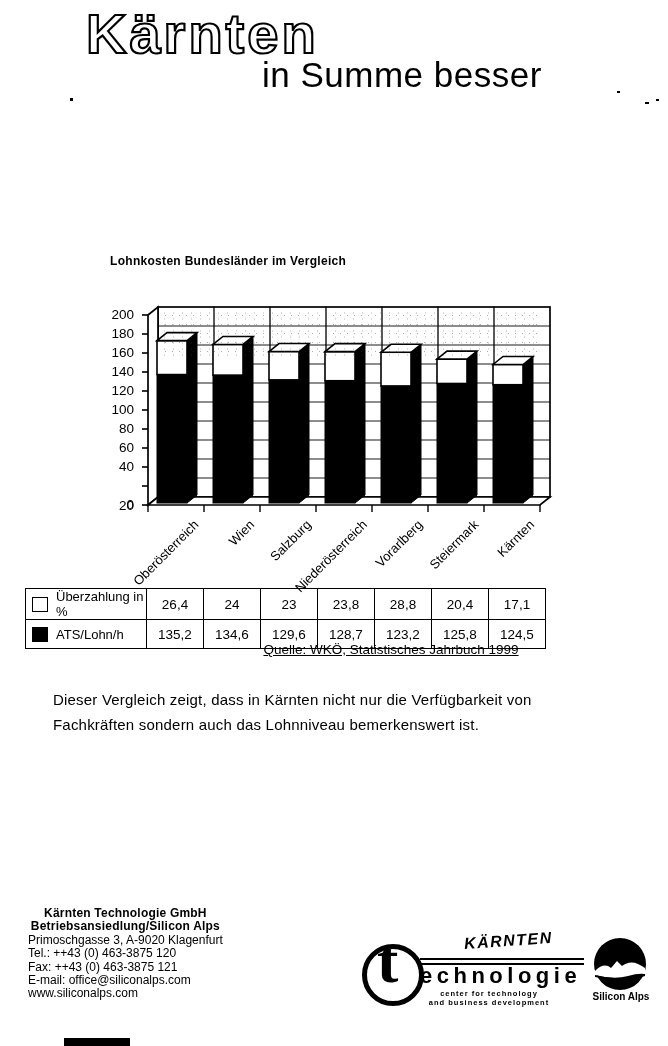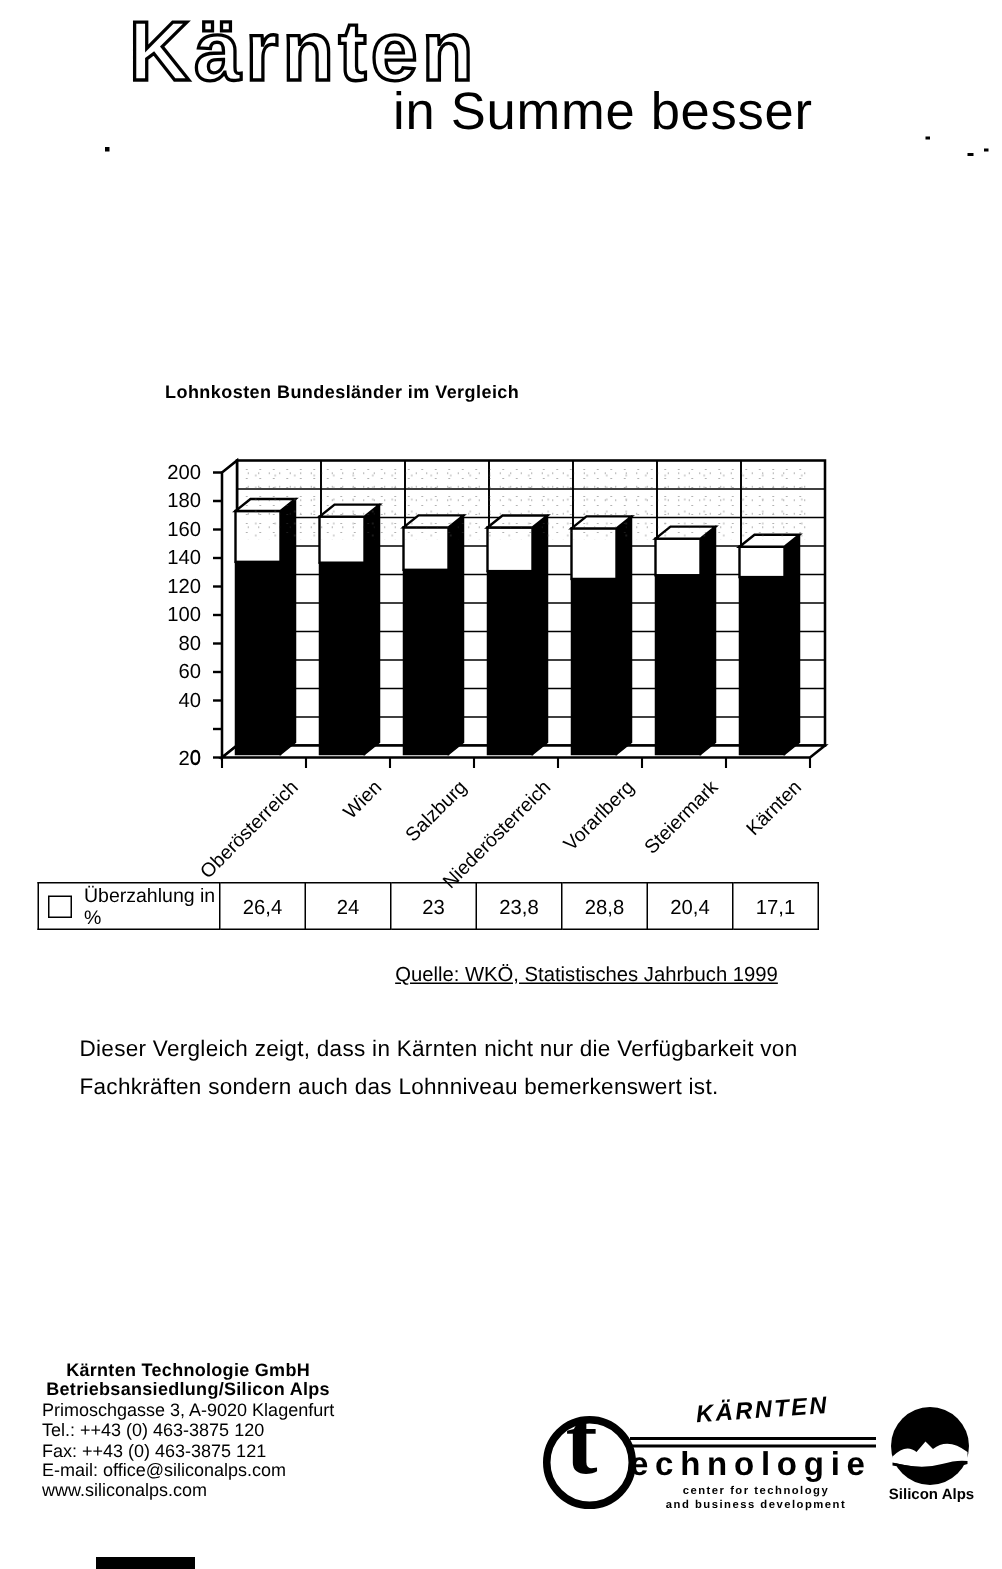--- a/index.html
+++ b/index.html
@@ -28,21 +28,21 @@
   #footer-block{left:28px;top:907px;font-size:12px;line-height:13.4px;}
   .footer-bold{font-weight:bold;letter-spacing:0.2px;text-align:center;}
   #tech-logo{left:362px;top:933px;width:230px;height:82px;}
   #tech-circle{position:absolute;left:0;top:11px;width:52px;height:52px;border:5px solid #000;border-radius:50%;}
   #tech-t{position:absolute;left:15px;top:-4px;font-family:"Liberation Serif","DejaVu Serif",serif;
      font-size:64px;font-weight:bold;line-height:64px;}
   #tech-rule{position:absolute;left:58px;top:25px;width:164px;height:3px;border-top:2.5px solid #000;border-bottom:2px solid #000;}
   #tech-kaernten{position:absolute;left:102px;top:-1px;font-size:16px;font-weight:bold;font-style:italic;
      letter-spacing:1.5px;transform:rotate(-4deg);}
   #tech-word{position:absolute;left:58px;top:30px;font-size:22px;font-weight:bold;letter-spacing:4.5px;}
-  .tech-tagline{position:absolute;left:62px;width:160px;text-align:center;font-size:7.5px;font-weight:bold;
+  .tech-tagline{position:absolute;left:47px;width:160px;text-align:center;font-size:7.5px;font-weight:bold;
      letter-spacing:1px;line-height:9px;}
   #tagline1{top:56px;} #tagline2{top:65px;}
   #alps-logo{left:594px;top:938px;width:70px;height:72px;}
   #alps-label{position:absolute;left:-4px;top:53px;width:62px;text-align:center;font-size:10px;font-weight:bold;}
   .artifact{position:absolute;background:#000;}
 </style>
 </head>
 <body>
 
 <div id="brand-title" class="abs">Kärnten</div>
@@ -151,20 +151,35 @@
           </div>
         </td>
         <td class="value-cell">26,4</td>
         <td class="value-cell">24</td>
         <td class="value-cell">23</td>
         <td class="value-cell">23,8</td>
         <td class="value-cell">28,8</td>
         <td class="value-cell">20,4</td>
         <td class="value-cell">17,1</td>
       </tr>
+      <tr>
+        <td class="legend-cell">
+          <div class="legend-inner">
+            <span class="swatch black"></span>
+            <span>ATS/Lohn/h</span>
+          </div>
+        </td>
+        <td class="value-cell">135,2</td>
+        <td class="value-cell">134,6</td>
+        <td class="value-cell">129,6</td>
+        <td class="value-cell">128,7</td>
+        <td class="value-cell">123,2</td>
+        <td class="value-cell">125,8</td>
+        <td class="value-cell">124,5</td>
+      </tr>
     </tbody>
   </table>
 
 <div id="source-line" class="abs">Quelle: WKÖ, Statistisches Jahrbuch 1999</div>
 
 <div id="body-paragraph" class="abs">Dieser Vergleich zeigt, dass in Kärnten nicht nur die Verfügbarkeit von Fachkräften sondern auch das Lohnniveau bemerkenswert ist.</div>
 
 <div id="footer-block" class="abs">
   <div class="footer-bold">Kärnten Technologie GmbH</div>
   <div class="footer-bold">Betriebsansiedlung/Silicon Alps</div>

